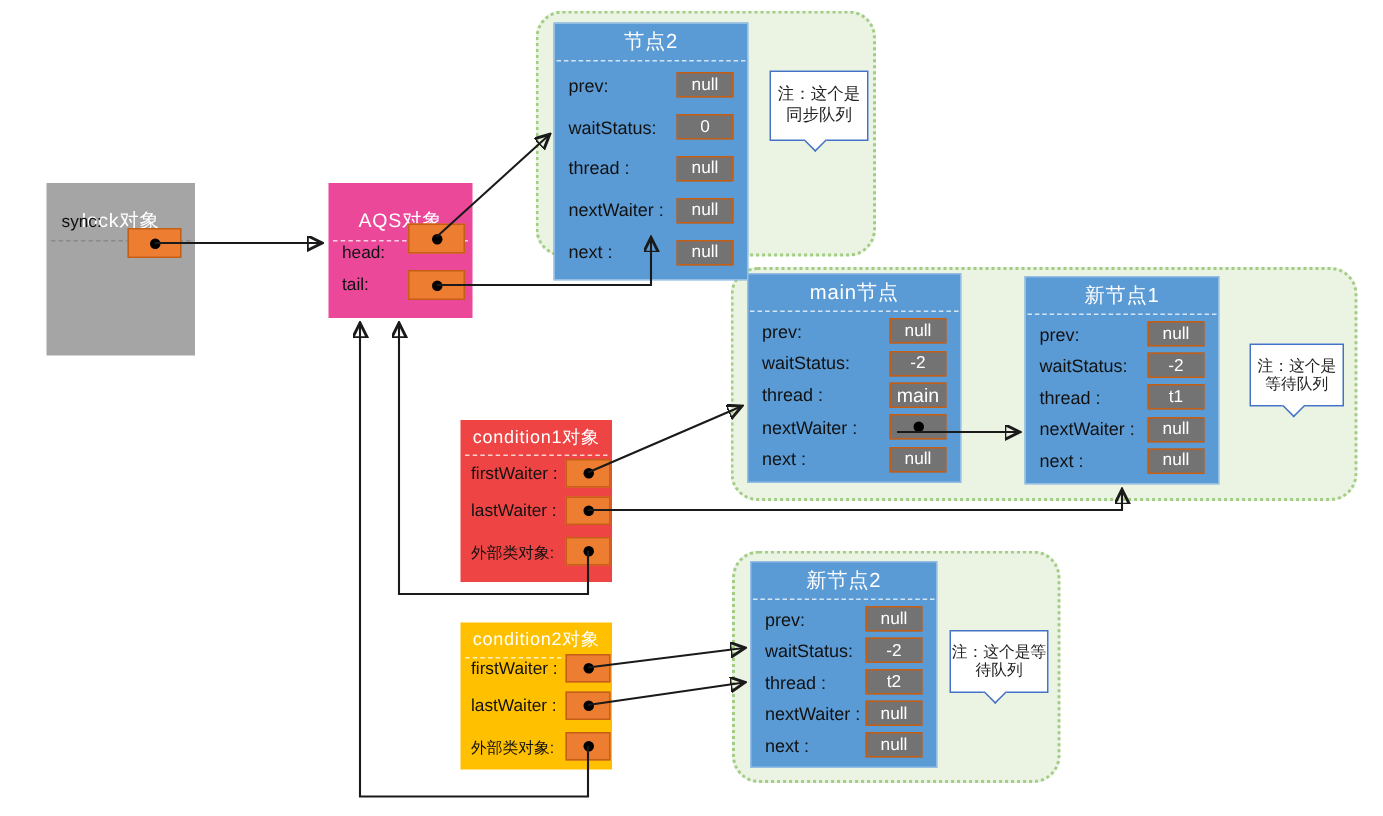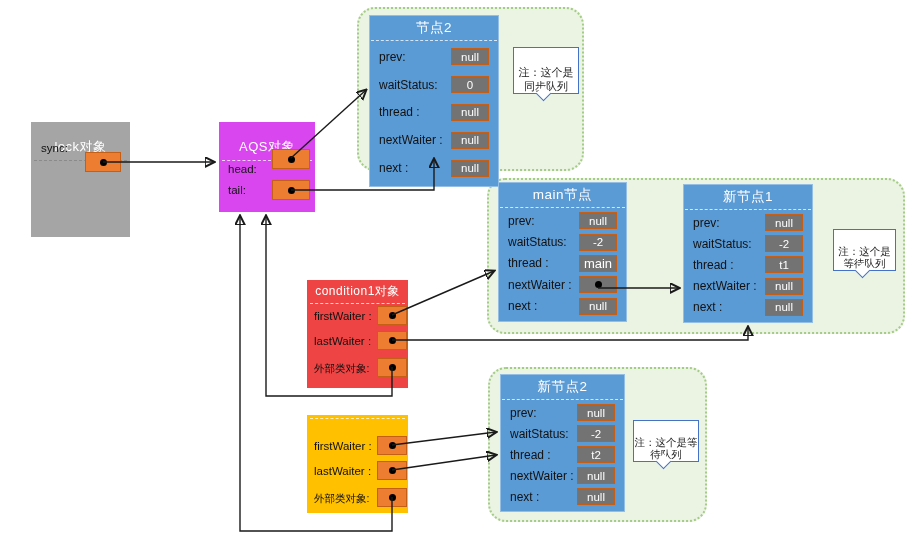--- a/index.html
+++ b/index.html
@@ -21,21 +21,21 @@
   
   .obj{position:absolute;z-index:5;}
   .obj-title{text-align:center;color:#fff;font-size:13px;padding-top:16px;letter-spacing:.5px;}
   .obj-sep{border-top:1px dashed rgba(255,255,255,.75);margin:4px 3px 0 3px;}
   .obj-sep.dark{border-top:1px dashed #8a8a8a;}
   .ptr{position:absolute;background:#ed7d31;border:1px solid #c55f16;box-sizing:border-box;
        display:flex;align-items:center;justify-content:center;}
   .flabel{position:absolute;font-size:11.5px;color:#111;white-space:nowrap;}
   
   .note{position:absolute;background:#fff;border:1px solid #4472c4;z-index:6;color:#222;
-        text-align:center;display:flex;align-items:flex-end;justify-content:center;font-family:Liberation Serif, serif;}
+        text-align:center;display:flex;align-items:center;justify-content:center;}
   .note .txt{width:100%;}
   .note:after{content:"";position:absolute;left:50%;bottom:-6px;width:10px;height:10px;margin-left:-8px;
         background:#fff;transform:rotate(45deg);border-right:1px solid #4472c4;border-bottom:1px solid #4472c4;}
   #arrows{position:absolute;left:0;top:0;z-index:10;pointer-events:none;}
   #arrows path{fill:none;stroke:#1a1a1a;stroke-width:1.4;}
 </style>
 </head>
 <body>
 
 <div id="canvas">
@@ -46,21 +46,21 @@
 
   <div class="obj" style="left:31px;top:122px;width:99px;height:115px;background:#a5a5a5;">
     <div class="obj-title">lock对象</div>
     <div class="obj-sep dark"></div>
     <span class="flabel" style="left:10px;top:20px;">sync:</span>
     <div class="ptr" style="left:54px;top:30px;width:36px;height:20px;">
       <span class="dot"></span>
     </div>
   </div>
 
-  <div class="obj" style="left:219px;top:122px;width:96px;height:90px;background:#d946ef;">
+  <div class="obj" style="left:219px;top:122px;width:96px;height:90px;background:#ec4899;">
     <div class="obj-title">AQS对象</div>
     <div class="obj-sep"></div>
     <span class="flabel" style="left:9px;top:41px;">head:</span>
     <div class="ptr" style="left:53px;top:27px;width:38px;height:20px;">
       <span class="dot"></span>
     </div>
     <span class="flabel" style="left:9px;top:62px;">tail:</span>
     <div class="ptr" style="left:53px;top:58px;width:38px;height:20px;">
       <span class="dot"></span>
     </div>
@@ -86,21 +86,21 @@
           <span class="lbl">nextWaiter :</span>
           <span class="chip">null</span>
         </div>
       <div class="row">
           <span class="lbl">next :</span>
           <span class="chip">null</span>
         </div>
     </div>
   </div>
 
-  <div class="node" style="left:498px;top:182px;width:129px;height:140px;justify-content:flex-end;">
+  <div class="node" style="left:498px;top:182px;width:143px;height:140px;justify-content:flex-end;">
     <div class="node-title">main节点</div>
     <div class="node-sep"></div>
     <div class="rows">
       <div class="row">
           <span class="lbl">prev:</span>
           <span class="chip">null</span>
         </div>
       <div class="row">
           <span class="lbl">waitStatus:</span>
           <span class="chip">-2</span>
@@ -187,20 +187,21 @@
     <div class="ptr" style="left:70px;top:51px;width:30px;height:19px;">
         <span class="dot"></span>
       </div>
     <span class="flabel" style="left:7px;top:82px;font-size:10.5px;">外部类对象:</span>
     <div class="ptr" style="left:70px;top:78px;width:30px;height:19px;">
         <span class="dot"></span>
       </div>
   </div>
 
   <div class="obj" style="left:307px;top:415px;width:101px;height:98px;background:#ffc000;">
+    <div class="obj-title" style="font-size:12px;padding-top:3px;">condition2对象</div>
     <div class="obj-sep" style="margin-top:3px;"></div>
     <span class="flabel" style="left:7px;top:25px;">firstWaiter :</span>
     <div class="ptr" style="left:70px;top:21px;width:30px;height:19px;">
         <span class="dot"></span>
       </div>
     <span class="flabel" style="left:7px;top:50px;">lastWaiter :</span>
     <div class="ptr" style="left:70px;top:46px;width:30px;height:19px;">
         <span class="dot"></span>
       </div>
     <span class="flabel" style="left:7px;top:77px;font-size:10.5px;">外部类对象:</span>

